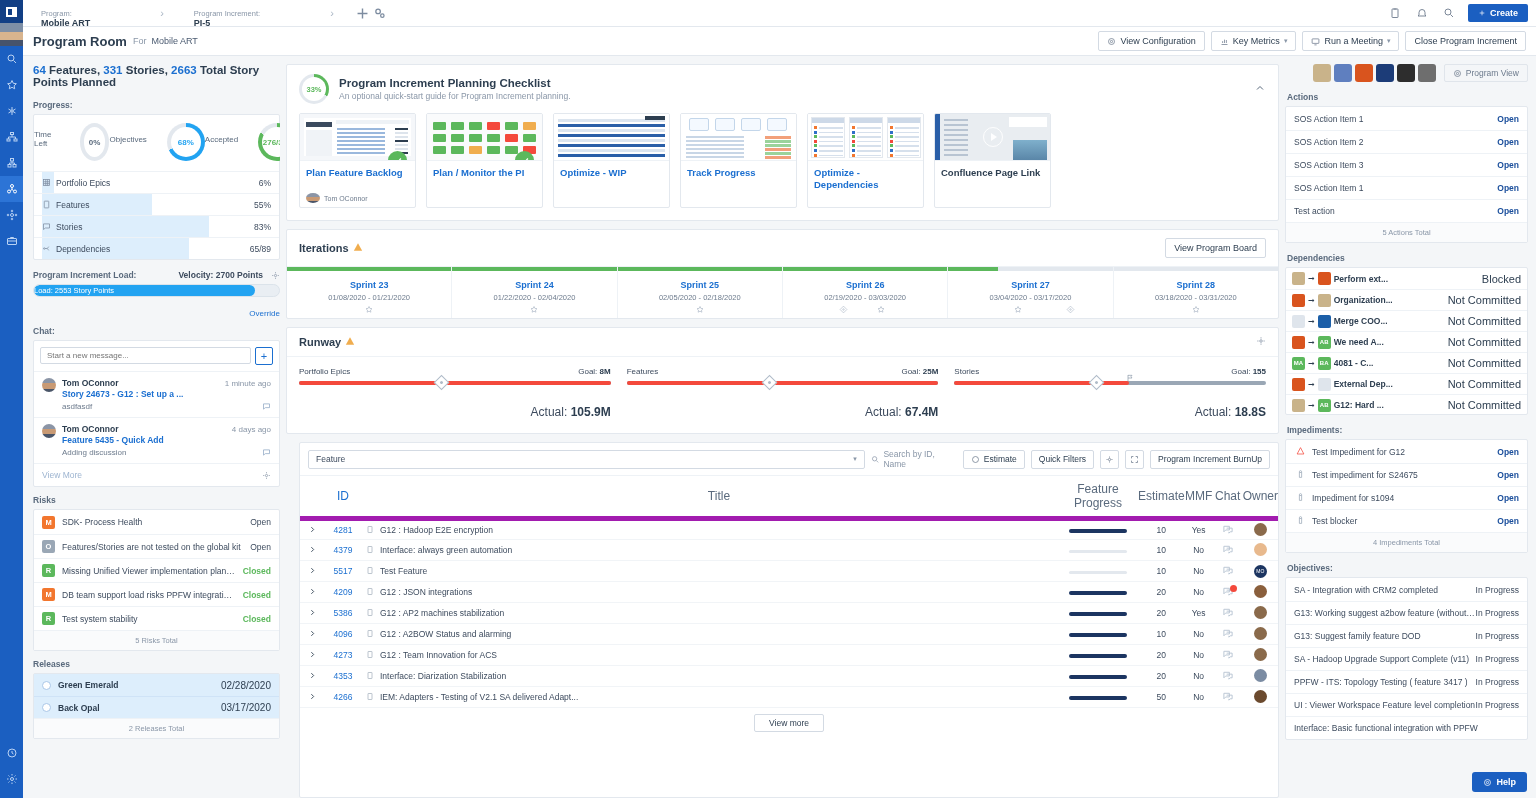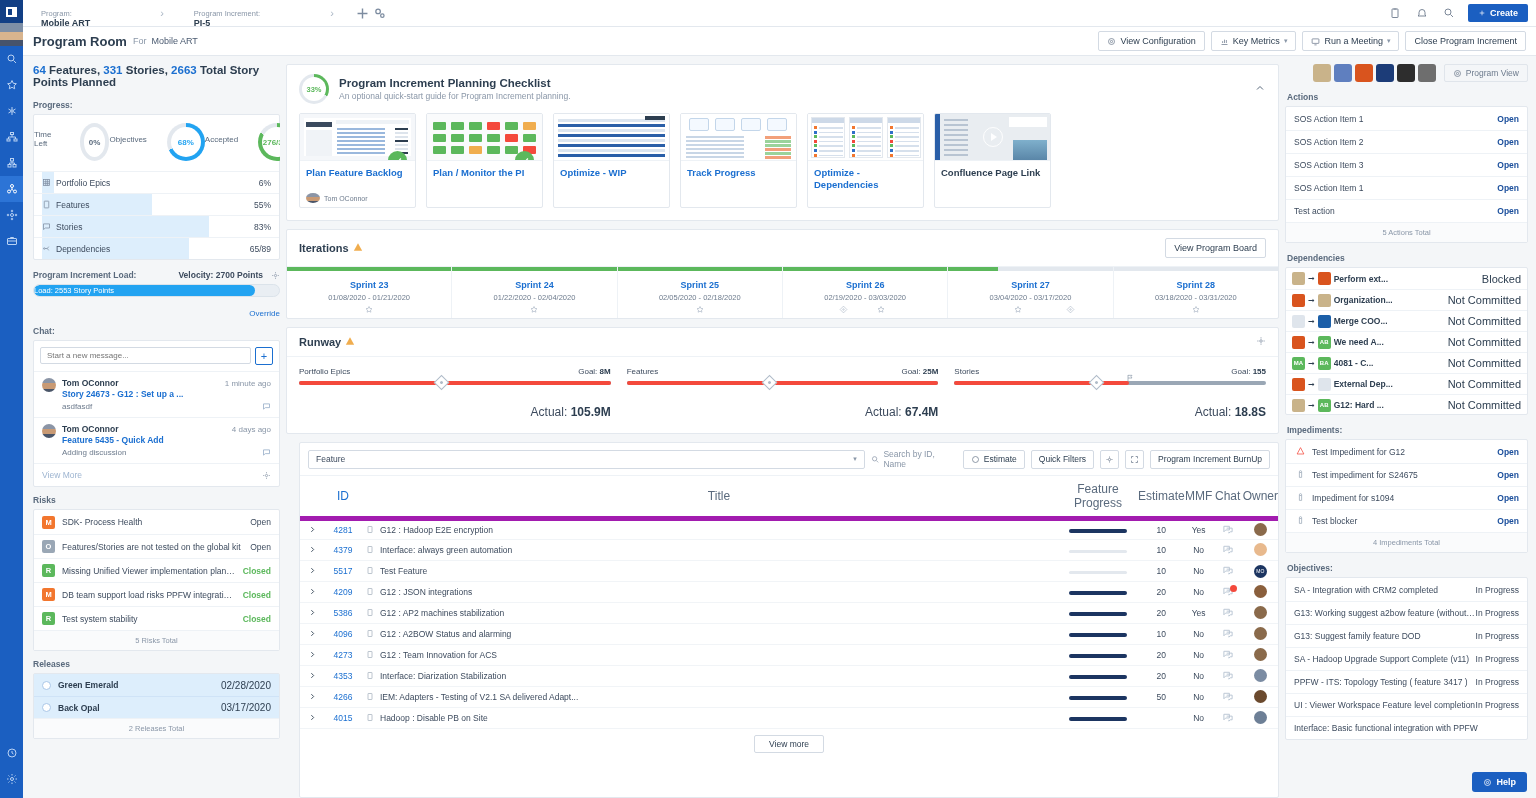--- a/index.html
+++ b/index.html
@@ -1160,38 +1160,20 @@
    <td class="c-title">IEM: Adapters - Testing of V2.1 SA delivered Adapt...</td>
    <td class="c-prog"><span class="pbar on"></span></td>
    <td class="c-est">50</td>
    <td class="c-mmf">No</td>
    <td class="c-chat"><svg viewBox="0 0 24 24" fill="none" stroke="currentColor" stroke-width="2">
                       <path d="M3 5h12v8H7l-4 4z"></path>
                       <path d="M9 9h12v8h-4l-3 3v-3"></path>
                     </svg></td>
    <td class="c-own"><span class="ava" style="background:#6b4a2e;color:#fff;font-size:5px;line-height:13px;text-align:center;"></span></td>
                 </tr>
-                <tr>
-                  <td class="c-exp"><svg viewBox="0 0 24 24" fill="none" stroke="currentColor" stroke-width="3">
-                      <path d="M8 4l8 8-8 8"></path>
-                    </svg></td>
-   <td class="c-id">4015</td>
-   <td class="c-ic"><svg viewBox="0 0 24 24" fill="none" stroke="currentColor" stroke-width="2">
-                      <rect x="6" y="3" width="12" height="18" rx="1"></rect>
-                    </svg></td>
-   <td class="c-title">Hadoop : Disable PB on Site</td>
-   <td class="c-prog"><span class="pbar on"></span></td>
-   <td class="c-est"></td>
-   <td class="c-mmf">No</td>
-   <td class="c-chat"><svg viewBox="0 0 24 24" fill="none" stroke="currentColor" stroke-width="2">
-                      <path d="M3 5h12v8H7l-4 4z"></path>
-                      <path d="M9 9h12v8h-4l-3 3v-3"></path>
-                    </svg></td>
-   <td class="c-own"><span class="ava" style="background:#6d7f96;color:#fff;font-size:5px;line-height:13px;text-align:center;"></span></td>
-                </tr>
               </tbody>
           </table>
           <div class="viewmorebtn">
             <span>View more</span>
           </div>
         </div>
       </div>
 
       <div class="rightcol">
         <div class="topavs">

